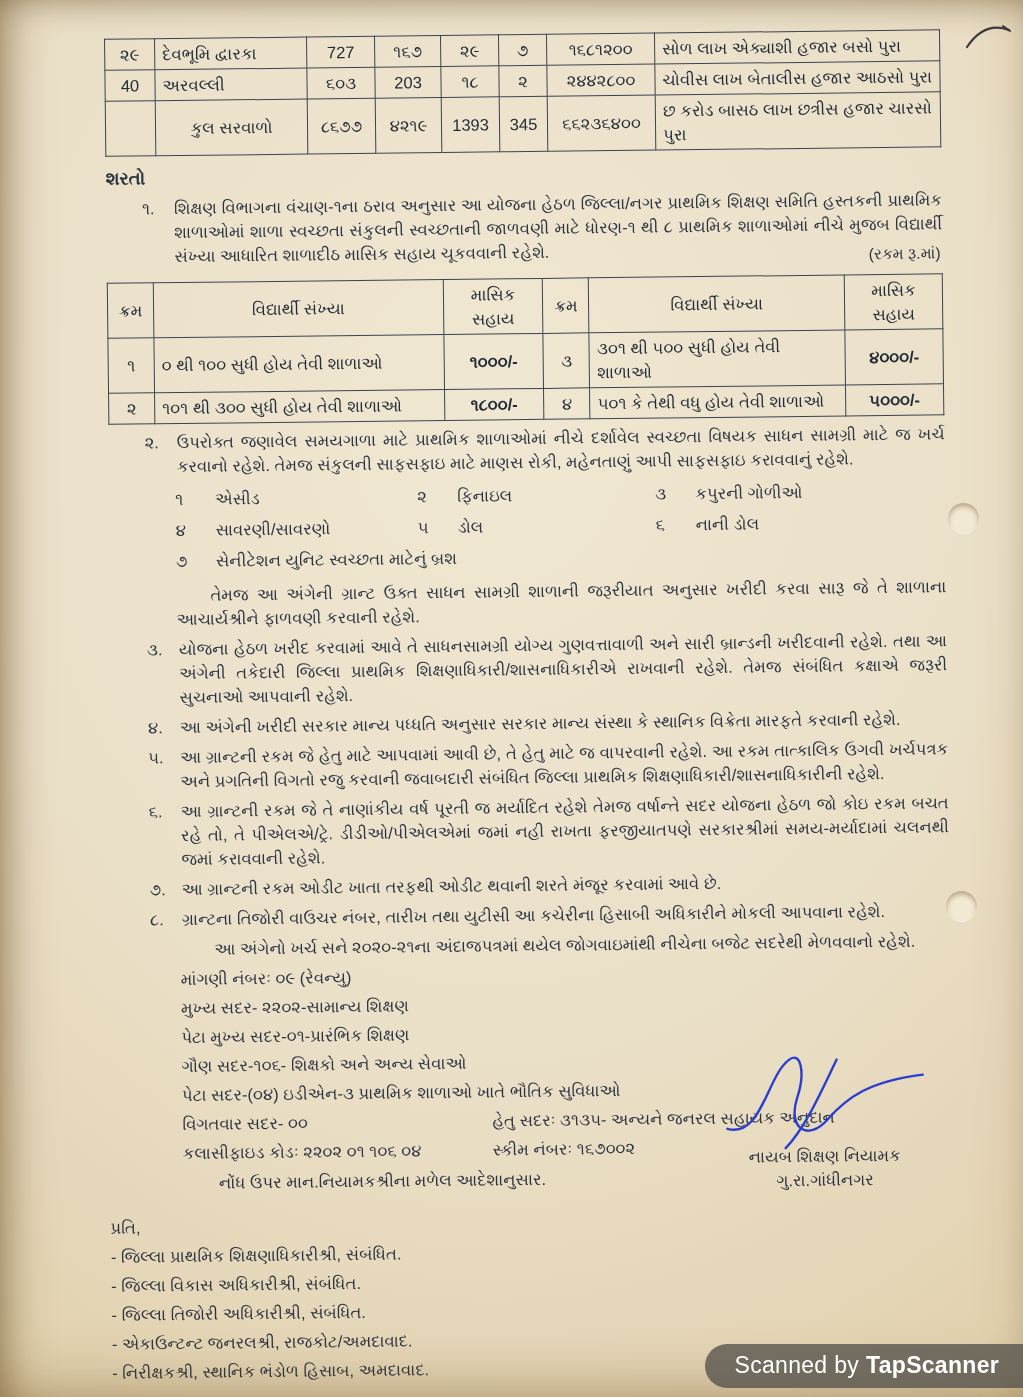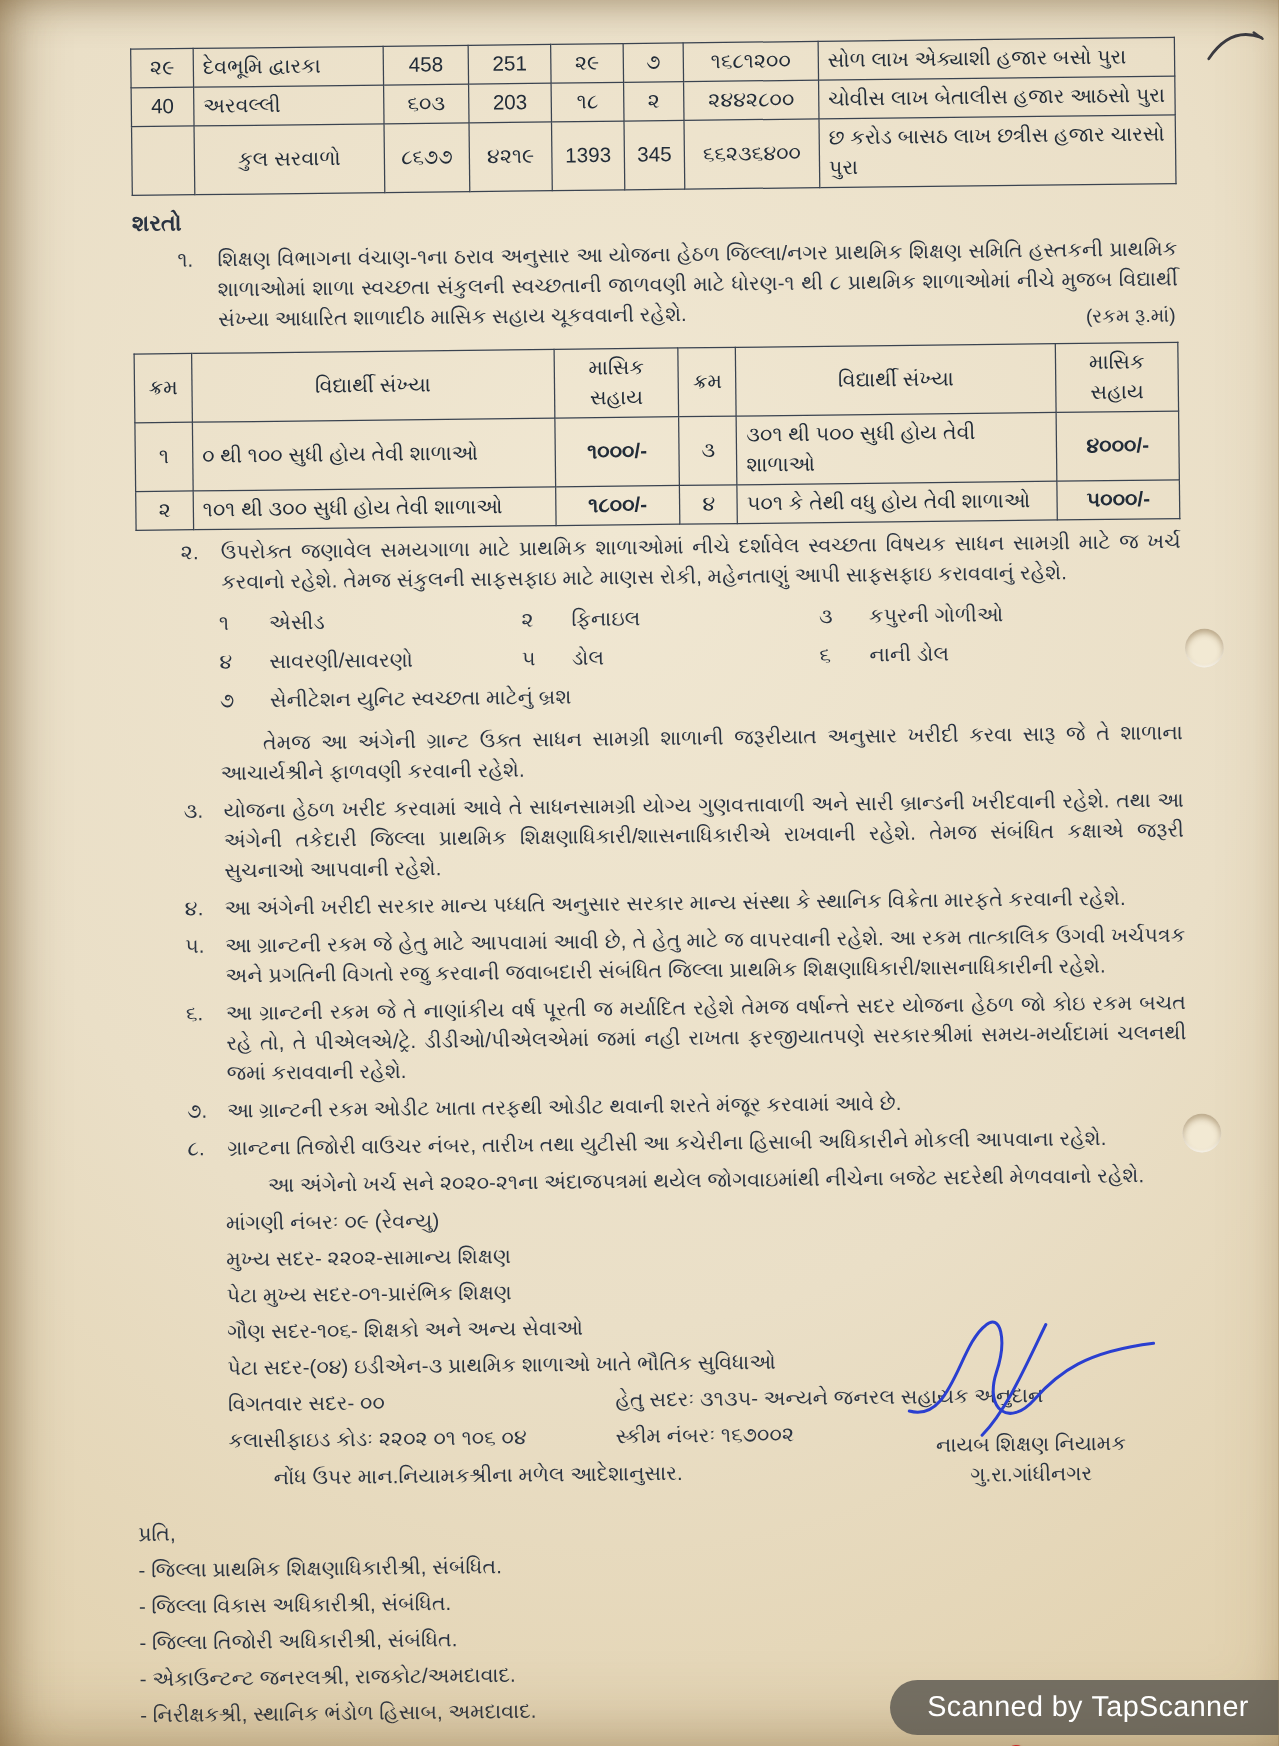--- a/index.html
+++ b/index.html
@@ -69,21 +69,21 @@
   }
   .hole1 { left:948px; top:503px; }
   .hole2 { left:946px; top:891px; }
   .pen-mark { position:absolute; right:8px; top:20px; z-index:7; }
   .badge {
     position:absolute; right:0; bottom:9px; z-index:10;
     background:rgba(84,82,76,.78); color:#fff;
     font-size:23px; line-height:26px; padding:8px 24px 10px 30px;
     border-radius:26px 0 0 26px; letter-spacing:.3px;
   }
-  .badge b { font-weight:normal; margin-left:7px;margin-top:16px; }
+  .badge b { font-weight:bold; margin-left:7px;margin-top:16px; }
 </style>
 </head>
 <body>
 
 <div class="paper">
   <div class="content">
 
     <table class="tbl summary">
       <colgroup>
         <col style="width:50px">
@@ -92,22 +92,22 @@
           <col style="width:66px">
         <col style="width:58px">
           <col style="width:48px">
           <col style="width:108px">
           <col>
       </colgroup>
       <tbody>
         <tr>
           <td class="c">૨૯</td>
           <td class="lft">દેવભૂમિ દ્વારકા</td>
-          <td class="c">458</td>
-          <td class="c">251</td>
+          <td class="c">727</td>
+          <td class="c">૧૬૭</td>
           <td class="c">૨૯</td>
           <td class="c">૭</td>
           <td class="c">૧૬૮૧૨૦૦</td>
           <td class="lft">સોળ લાખ એક્યાશી હજાર બસો પુરા</td>
         </tr>
         <tr>
           <td class="c">40</td>
           <td class="lft">અરવલ્લી</td>
           <td class="c">૬૦૩</td>
           <td class="c">203</td>

